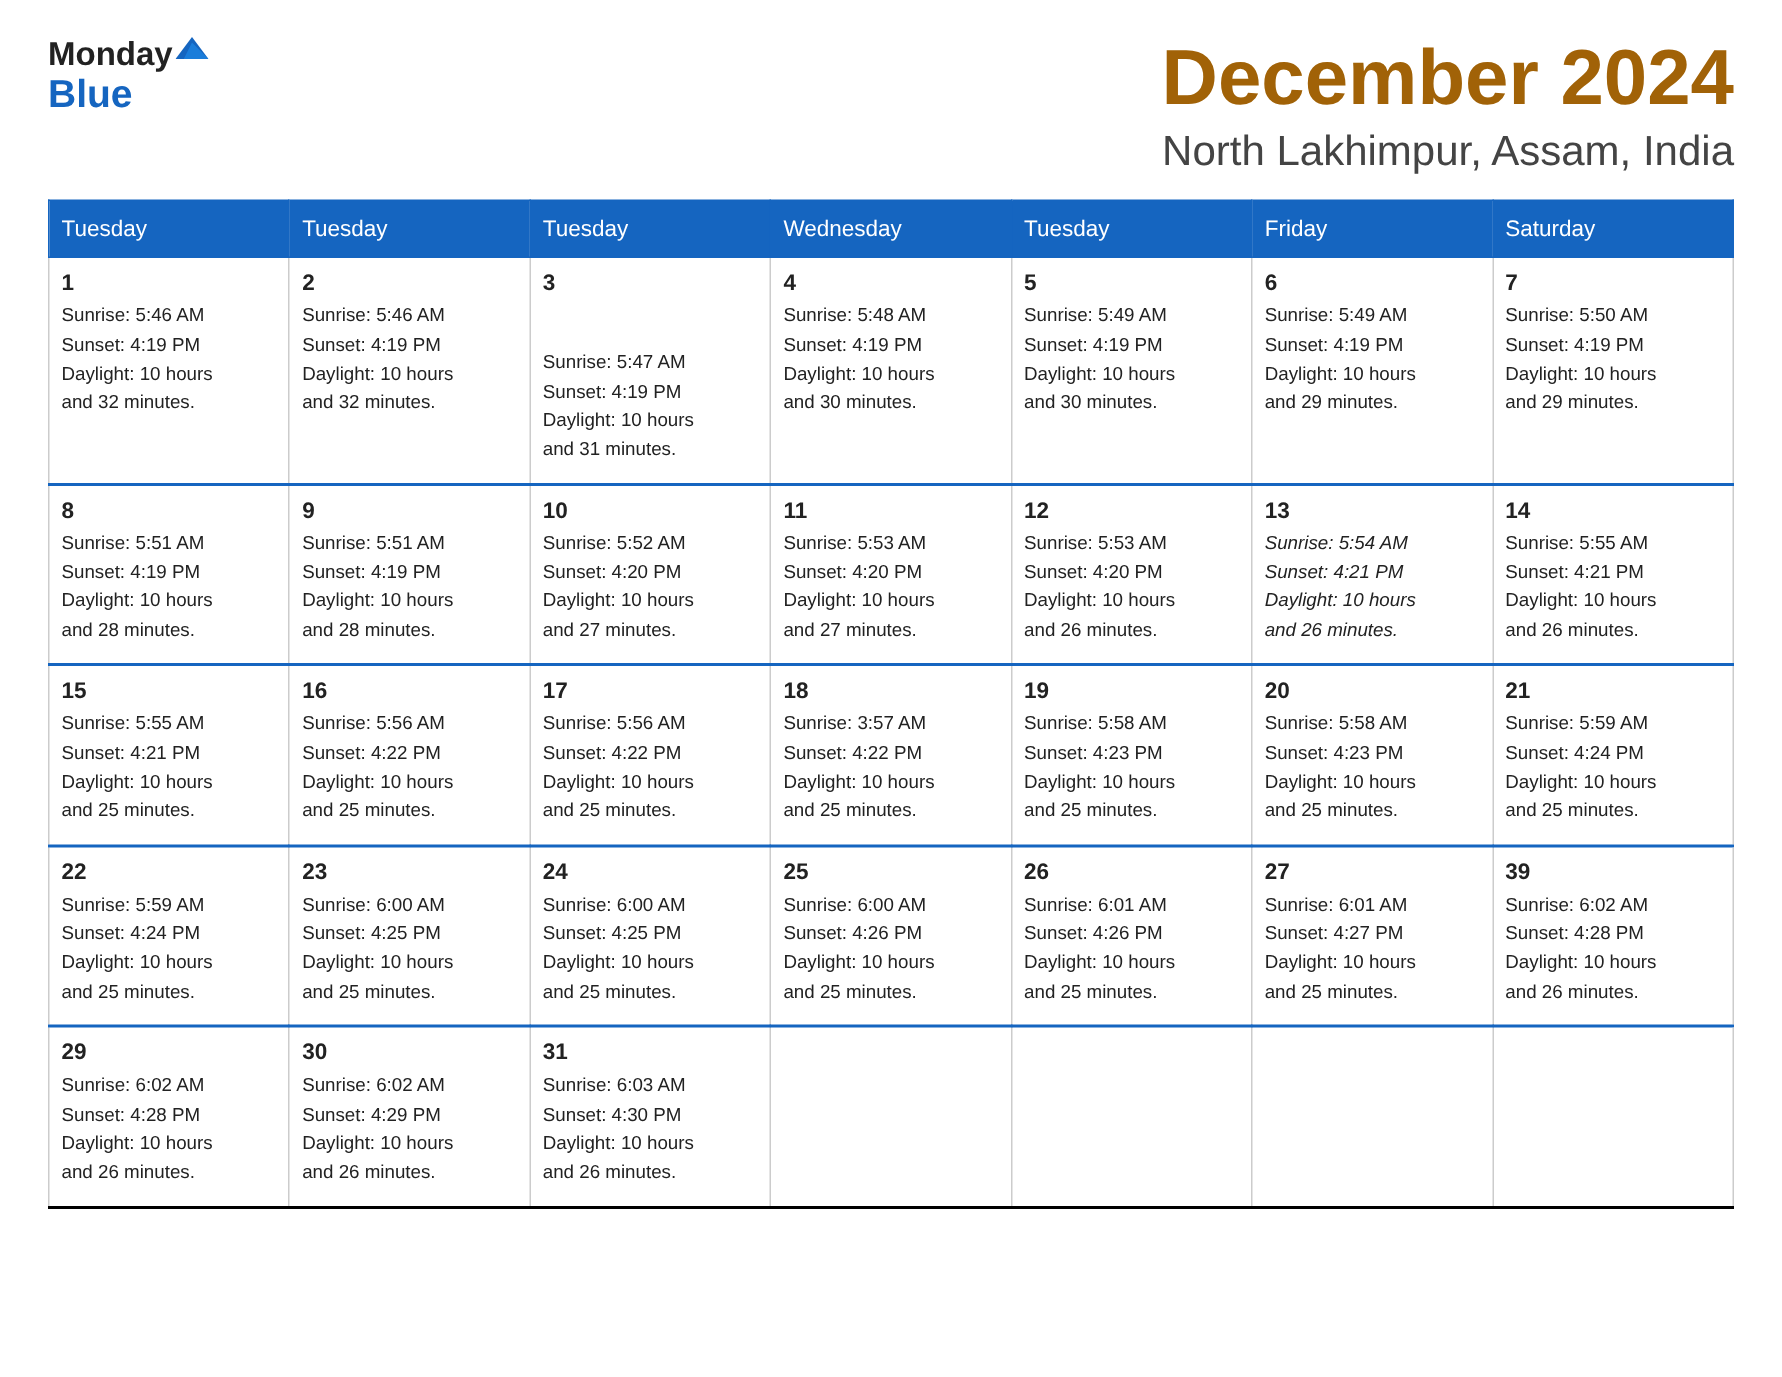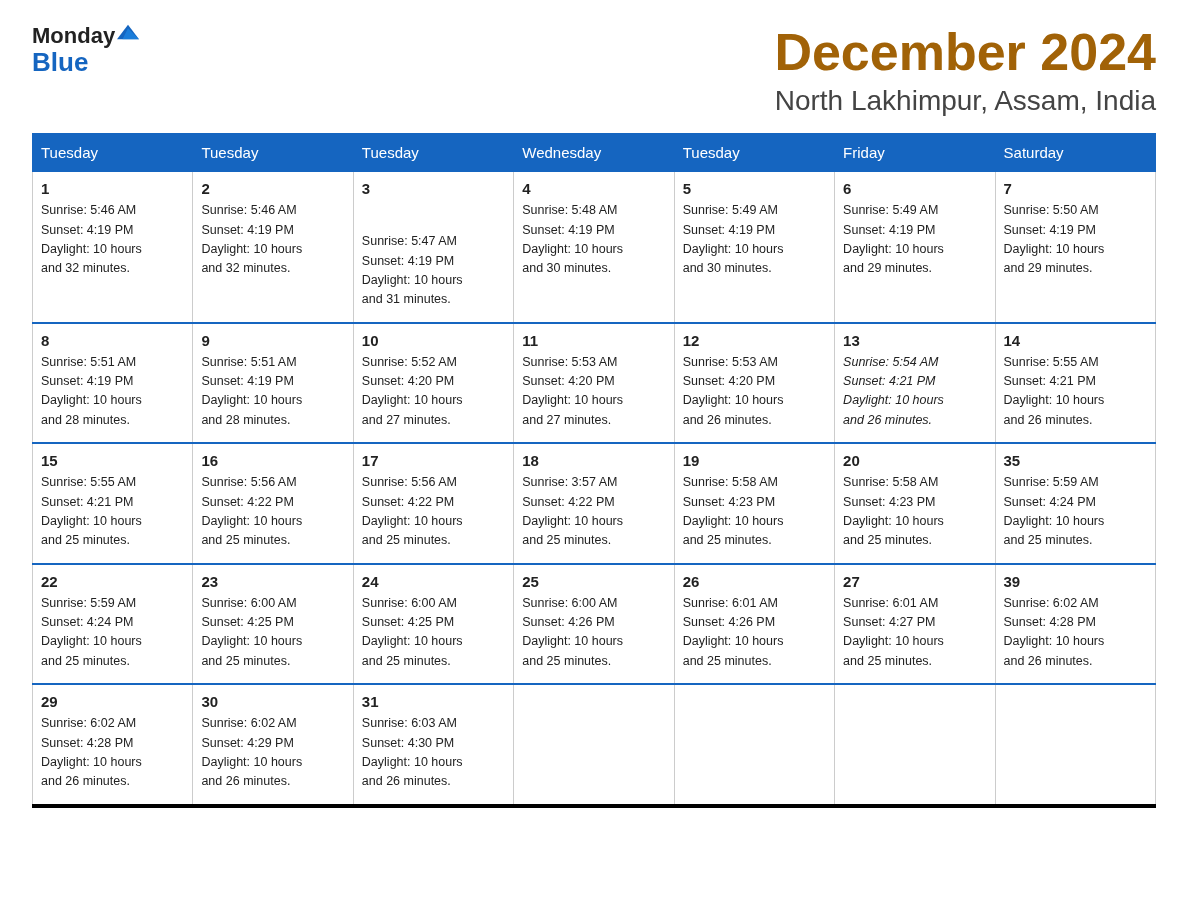--- a/index.html
+++ b/index.html
@@ -88,21 +88,21 @@
       line-height: 1.55;
       color: #222;
     }
     tbody td:first-child {
       border-left: 1px solid #ccc;
     }
     tbody td {
       border-right: 1px solid #ccc;
     }
     tbody tr:last-child {
-      border-bottom: 4px solid #000000;
+      border-bottom: 2px solid #000000;
       border-radius: 12px;
     }
   </style>
 </head>
 <body>
 
 <div class="header-area">
   <div class="logo-area">
     <div style="line-height:1.1">
       <div style="display:flex; align-items:center; gap:2px;">
@@ -273,21 +273,21 @@
 and 25 minutes.</div>
         </td>
         <td>
           <span class="day-number">20</span>
           <div class="day-info" style="white-space: pre-line;">Sunrise: 5:58 AM
 Sunset: 4:23 PM
 Daylight: 10 hours
 and 25 minutes.</div>
         </td>
         <td>
-          <span class="day-number">35</span>
+          <span class="day-number">21</span>
           <div class="day-info" style="white-space: pre-line;">Sunrise: 5:59 AM
 Sunset: 4:24 PM
 Daylight: 10 hours
 and 25 minutes.</div>
         </td>
       </tr>
       <tr>
         <td>
           <span class="day-number">22</span>
           <div class="day-info" style="white-space: pre-line;">Sunrise: 5:59 AM

